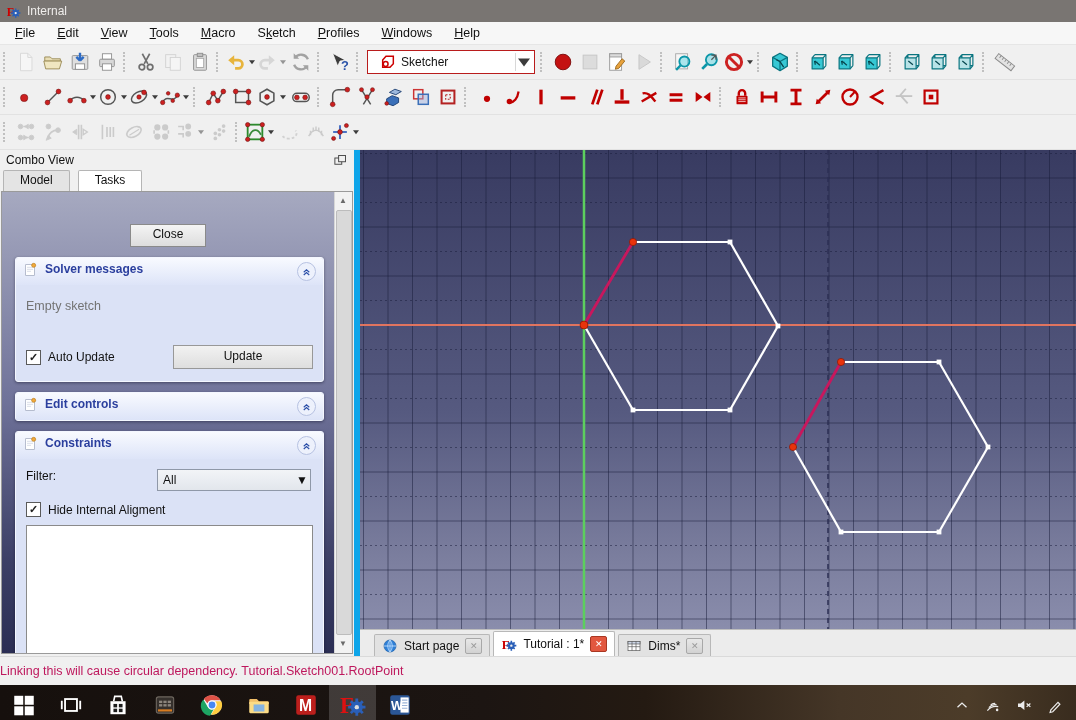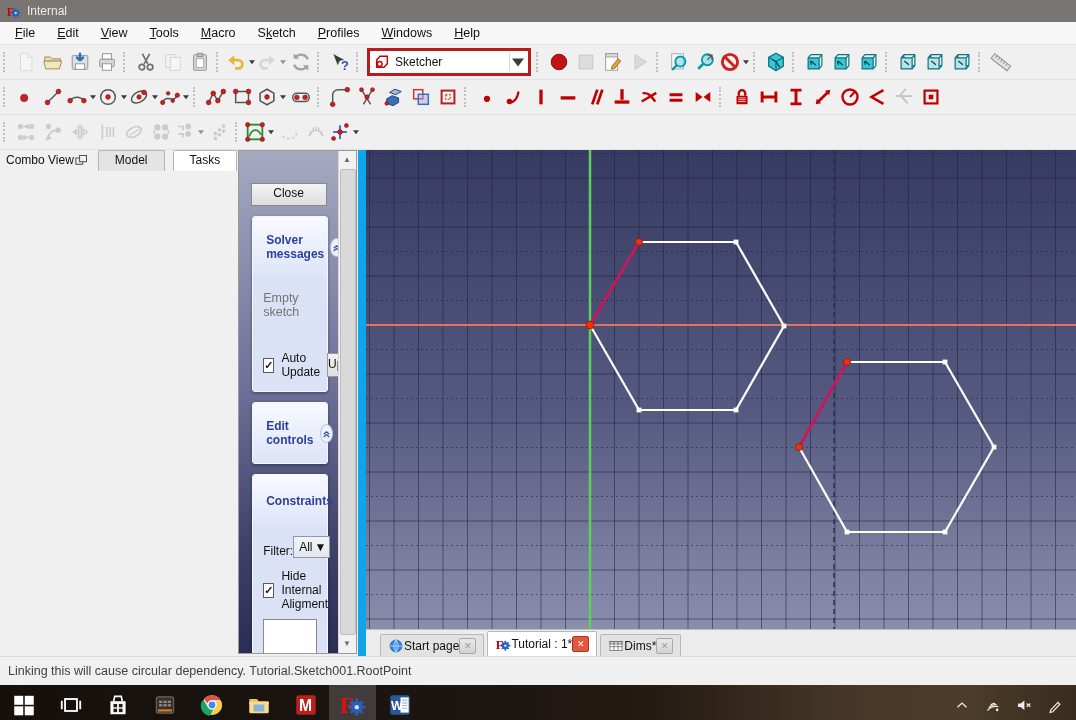--- a/index.html
+++ b/index.html
@@ -21,65 +21,65 @@
   
   .menubar{height:22px;background:#f7f7f7;border-bottom:1px solid #e6e6e6;display:flex;align-items:center;padding-left:4px}
   .menu-item{padding:3px 11px;font-size:12.5px}
 
   
   .tbrow{height:34px;background:#f0f0f0;display:flex;align-items:center;overflow:hidden;border-bottom:1px solid #e2e2e2;white-space:nowrap}
   .tbgroup{display:flex;align-items:center;height:100%}
   .handle{width:3px;height:20px;border-left:2px dotted #c0c0c0;margin:0 4px 0 3px}
   .tbbtn{min-width:27px;height:28px;display:inline-flex;align-items:center;justify-content:center;border-radius:2px}
   .grayed{opacity:.5;filter:grayscale(.6)}
-  .wbcombo{display:flex;align-items:center;gap:5px;width:152px;height:22px;background:#fff;border:3px solid #b91c1c;padding:0 2px 0 4px;margin:4px 2px}
+  .wbcombo{display:flex;align-items:center;gap:5px;width:152px;height:22px;background:#fff;border:1px solid #b91c1c;padding:0 2px 0 12px;margin:4px 2px}
   .wbcombo .wblabel{flex:1;font-size:12px}
   .wbcombo .wbcaret{width:16px;height:18px;display:flex;align-items:center;justify-content:center;border-left:1px solid #d8d8d8}
 
   
   .main{display:flex;height:506px}
-  .combo-panel{width:358px;background:#f0f0f0;display:flex;flex-direction:row;border-right:8px solid #0ea5e9}
+  .combo-panel{width:358px;background:#f0f0f0;display:flex;flex-direction:column;border-right:6px solid #0ea5e9}
   .cv-header{height:20px;display:flex;align-items:center;justify-content:space-between;padding:0 6px;font-size:12px}
   .cv-tabs{display:flex;height:21px;padding-left:3px;gap:8px}
   .cv-tab{padding:2px 16px;background:#e4e4e4;border:1px solid #b5b5b5;border-bottom:none;border-radius:2px 2px 0 0;font-size:12px}
   .cv-tab.active{background:#fff}
   .cv-wrap{flex:1;display:flex;margin:0 1px 2px 1px;border:1px solid #9a9a9a;background:#fff;overflow:hidden}
   .cv-body{flex:1;background:linear-gradient(#a6a9c0,#70739a 45%,#3c3f66 80%,#2b2e54);overflow:hidden;position:relative}
   .close-btn{display:block;width:74px;height:21px;margin:32px auto 8px auto;background:linear-gradient(#f4f4f4,#dddddd);border:1px solid #8a8a8a;font-size:12px;text-align:center;line-height:19px}
   .section{background:#dbe2f6;border:1px solid #f4f7ff;border-radius:3px;margin:10px 10px 0 13px;box-shadow:0 1px 3px rgba(10,10,30,.45)}
-  .sec-head{display:flex;align-items:center;gap:6px;padding:16px 7px;background:linear-gradient(#f8faff,#dde4f8);color:#2b3f9e;font-weight:bold;font-size:12px;border-radius:3px 3px 0 0}
+  .sec-head{display:flex;gap:6px;padding:4px 7px;background:linear-gradient(#f8faff,#dde4f8);color:#2b3f9e;font-weight:bold;font-size:12px;border-radius:3px 3px 0 0}
   .sec-chev{margin-left:auto;width:17px;height:17px;border-radius:50%;background:#edf1fc;border:1px solid #b7c2e2;display:flex;align-items:center;justify-content:center}
   .sec-chev svg{width:11px;height:11px}
   .secdoc{width:16px;height:16px;display:inline-flex}
   .secdoc svg{width:100%;height:100%}
   .solver-msg{padding:14px 10px 28px 10px;color:#737373;font-size:12.5px}
   .au-row{display:flex;align-items:center;gap:7px;padding:4px 10px 12px 10px}
   .checkbox{width:13px;height:13px;background:#fff;border:1px solid #5a5a5a;display:inline-flex;align-items:center;justify-content:center;font-size:11px;font-weight:bold;color:#222;line-height:1}
   .update-btn{margin-left:auto;width:138px;height:22px;background:linear-gradient(#f2f2f2,#dedede);border:1px solid #989898;text-align:center;line-height:20px;font-size:12px}
-  .filter-row{display:flex;align-items:flex-end;padding:10px 12px 2px 10px}
+  .filter-row{display:flex;align-items:flex-start;padding:10px 12px 2px 10px}
   .combo{margin-left:auto;width:147px;height:20px;background:linear-gradient(#f2f4f7,#e2e6ec);border:1px solid #8f98a8;display:flex;align-items:center;padding-left:5px;font-size:12px}
   .combo .ccaret{margin-left:auto;width:16px;display:flex;justify-content:center}
   .hia-row{display:flex;align-items:center;gap:7px;padding:9px 10px 4px 10px}
   .cons-list{margin:4px 10px 10px 10px;height:158px;background:#fff;border:1px solid #8a8a8a}
   .cv-scroll{width:17px;background:#f2f2f2;border-left:1px solid #d6d6d6;position:relative}
   .sarrow{position:absolute;left:1px;width:14px;height:14px;color:#6a6a6a;font-size:8px;text-align:center;line-height:14px}
   .sthumb{position:absolute;left:1px;width:14px;top:18px;bottom:18px;background:#d9d9d9;border:1px solid #bcbcbc;border-radius:2px}
 
   
   .workarea{flex:1;display:flex;flex-direction:column}
   .viewport{width:716px;height:480px;position:relative;overflow:hidden;background:linear-gradient(#383b61,#565a80 55%,#7b7e9e 85%,#8a8dac)}
   .viewport svg{position:absolute;left:0;top:0}
   .mditabs{height:26px;background:#ececec;border-top:1px solid #bdbdbd;display:flex;align-items:flex-end;padding-left:14px;gap:3px}
-  .mditab{display:flex;align-items:center;gap:0;padding:0 7px;height:21px;background:#e2e2e2;border:1px solid #b8b8b8;border-bottom:none;border-radius:2px 2px 0 0;font-size:12px}
+  .mditab{display:flex;align-items:center;gap:6px;padding:0 7px;height:21px;background:#e2e2e2;border:1px solid #b8b8b8;border-bottom:none;border-radius:2px 2px 0 0;font-size:12px}
   .mditab.active{background:#fff;height:24px}
   .cb{width:15px;height:14px;border:1px solid #a8a8a8;background:linear-gradient(#e8e8e8,#d2d2d2);color:#9a9a9a;font-size:9px;display:flex;align-items:center;justify-content:center;border-radius:2px}
   .cb.red{background:#e2573f;border-color:#a93722;color:#fff}
 
   
-  .statusbar{height:28px;background:#f0f0f0;border-top:1px solid #dadada;display:flex;align-items:center;padding-left:8px;font-size:12.5px;color:#404040}
+  .statusbar{height:28px;background:#f0f0f0;border-top:1px solid #dadada;display:flex;align-items:center;font-size:12.5px;color:#be185d}
   .taskbar{height:40px;background:linear-gradient(90deg,#16100d,#1c1512 45%,#241a12 60%,#453627 78%,#4c3c29 90%,#392c1e);display:flex;align-items:stretch}
   .tk-item{width:47px;display:flex;align-items:center;justify-content:center;position:relative}
   .tk-item.active{background:rgba(255,255,255,.17)}
   .tray{margin-left:auto;display:flex;align-items:center;gap:13px;padding-right:12px}
   .tray .ti{width:18px;height:18px;display:inline-flex}
   .tray .ti svg{width:100%;height:100%}
 </style>
 </head>
 <body>
 

